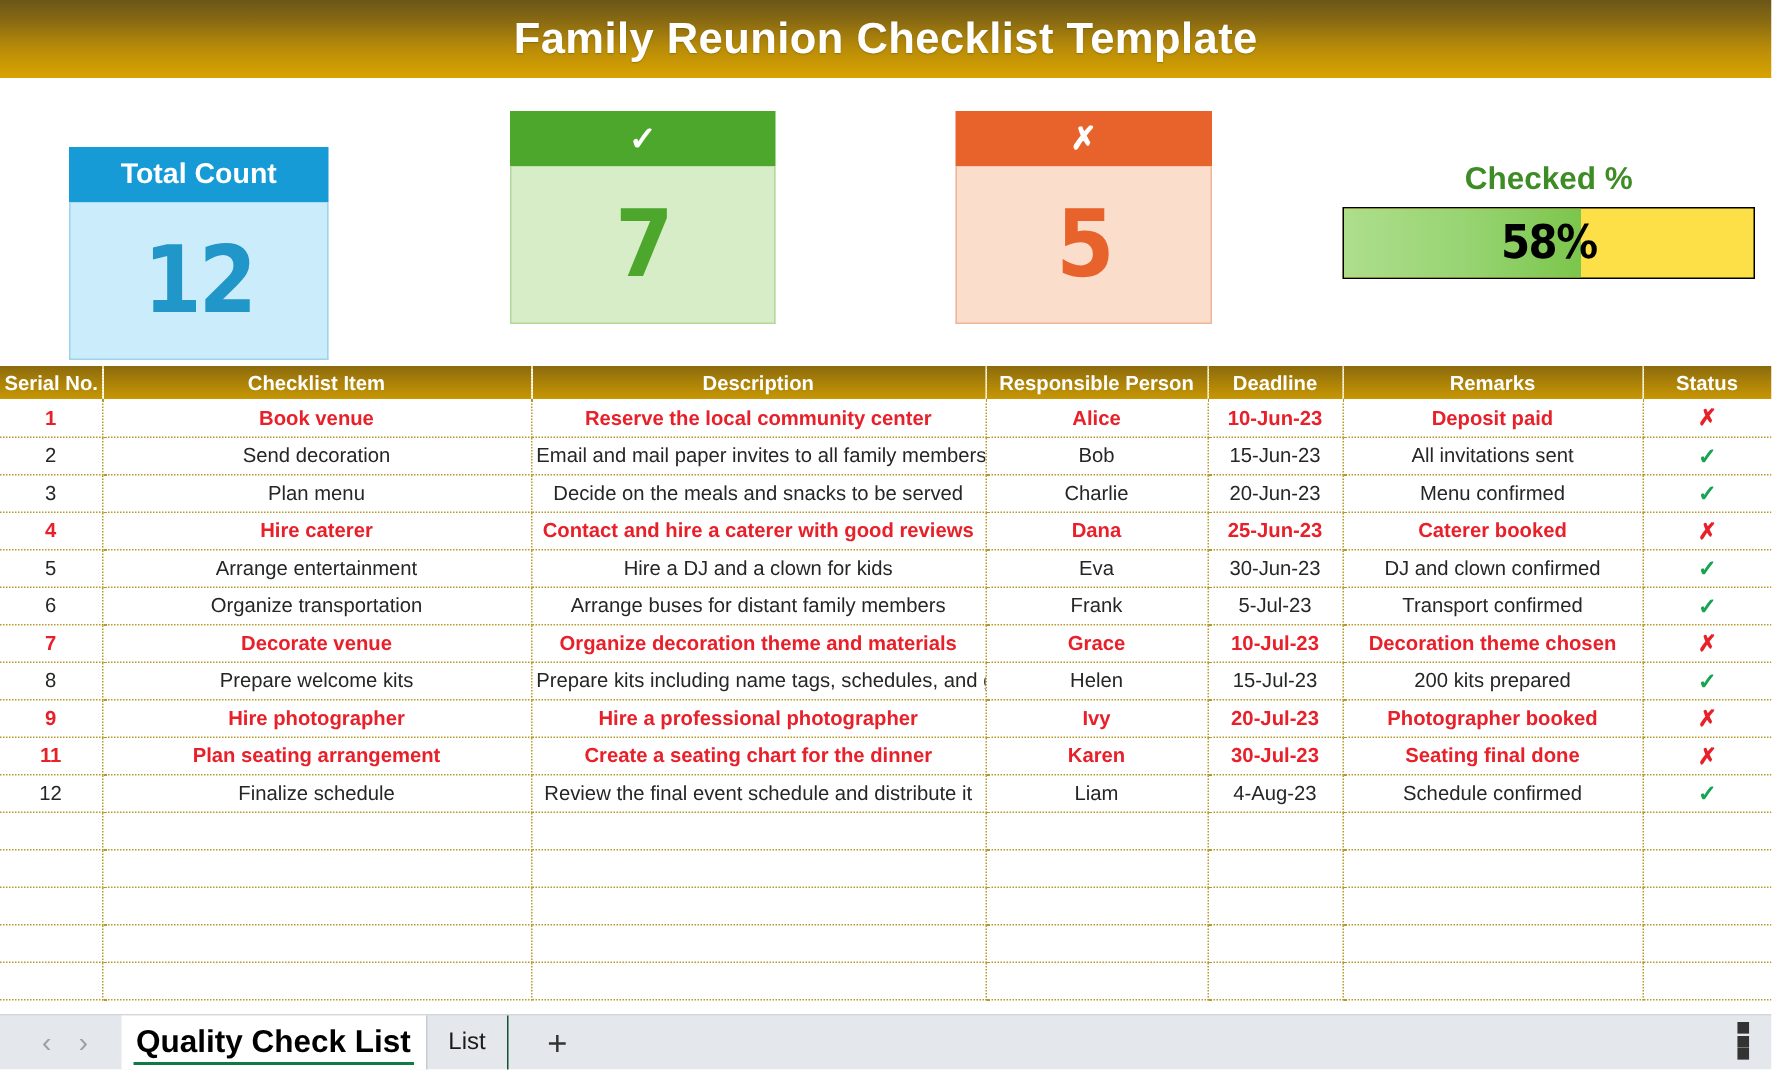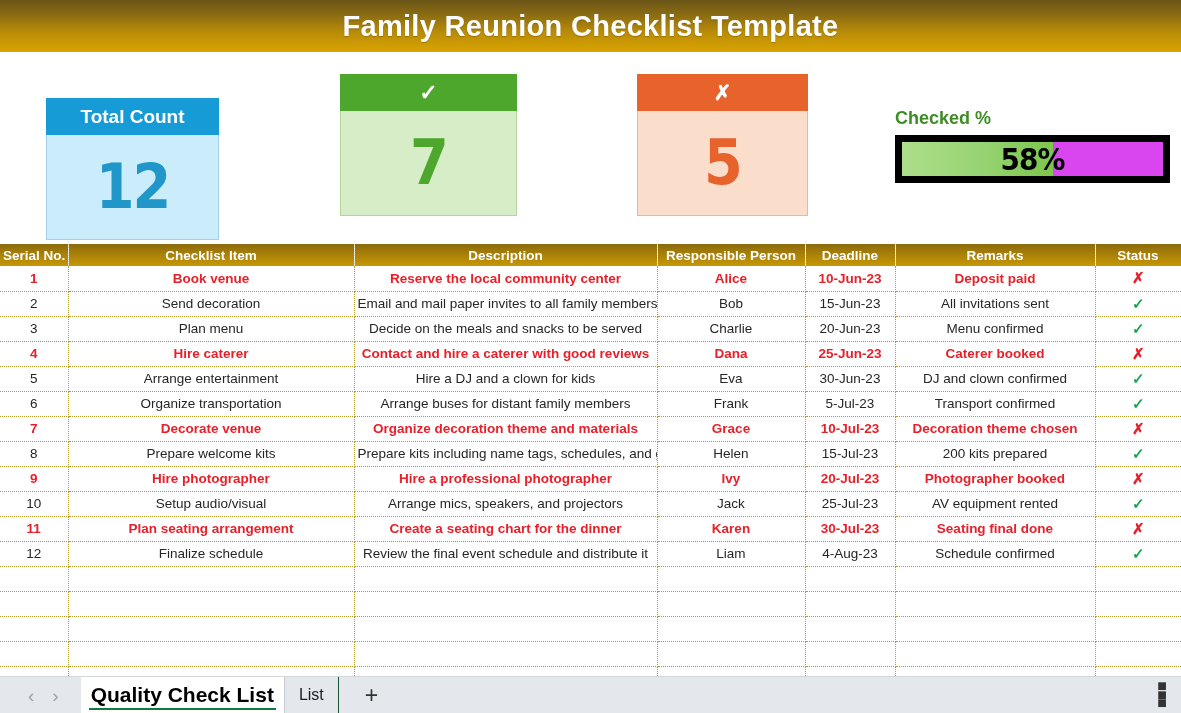--- a/index.html
+++ b/index.html
@@ -46,25 +46,25 @@
   #kpi-checked .kpi-value { color:#4CA72C; }
 
   #kpi-unchecked { left:637px; top:74px; width:171px; }
   #kpi-unchecked .kpi-head { background:#E8622B; font-size:21px; }
   #kpi-unchecked .kpi-body { background:#FBDDCB; height:105px; border:1px solid #eeb699; border-top:none; }
   #kpi-unchecked .kpi-value { color:#E8622B; }
 
   
   #progress-widget { position:absolute; left:895px; top:108px; width:275px; }
   .progress-label {
-    text-align:left; color:#3E8C26; font-weight:bold; font-size:18px;
+    text-align:center; color:#3E8C26; font-weight:bold; font-size:21px;
     margin-bottom:6px;
   }
   .progress-track {
-    position:relative; height:48px; border:7px solid #000000; background:#d946ef;
+    position:relative; height:48px; border:1px solid #000000; background:#fde047;
     overflow:hidden;
   }
   .progress-fill {
     position:absolute; left:0; top:0; bottom:0;
     background: linear-gradient(to right, #AEDE8C 0%, #95D370 55%, #7CC64C 100%);
   }
   .progress-text {
     position:relative; z-index:2; height:100%;
     display:flex; align-items:center; justify-content:center;
     font-size:31px; font-weight:bold; color:#000;
@@ -260,29 +260,20 @@
           </tr>
           <tr class="row-flagged">
             <td class="c-serial">9</td>
             <td class="c-item">Hire photographer</td>
             <td class="c-desc">Hire a professional photographer</td>
             <td class="c-person">Ivy</td>
             <td class="c-dead">20-Jul-23</td>
             <td class="c-remarks">Photographer booked</td>
             <td class="c-status"><span class="st-no">✗</span></td>
           </tr>
-          <tr class="row-normal">
-            <td class="c-serial">10</td>
-            <td class="c-item">Setup audio/visual</td>
-            <td class="c-desc">Arrange mics, speakers, and projectors</td>
-            <td class="c-person">Jack</td>
-            <td class="c-dead">25-Jul-23</td>
-            <td class="c-remarks">AV equipment rented</td>
-            <td class="c-status"><span class="st-ok">✓</span></td>
-          </tr>
           <tr class="row-flagged">
             <td class="c-serial">11</td>
             <td class="c-item">Plan seating arrangement</td>
             <td class="c-desc">Create a seating chart for the dinner</td>
             <td class="c-person">Karen</td>
             <td class="c-dead">30-Jul-23</td>
             <td class="c-remarks">Seating final done</td>
             <td class="c-status"><span class="st-no">✗</span></td>
           </tr>
           <tr class="row-normal">

